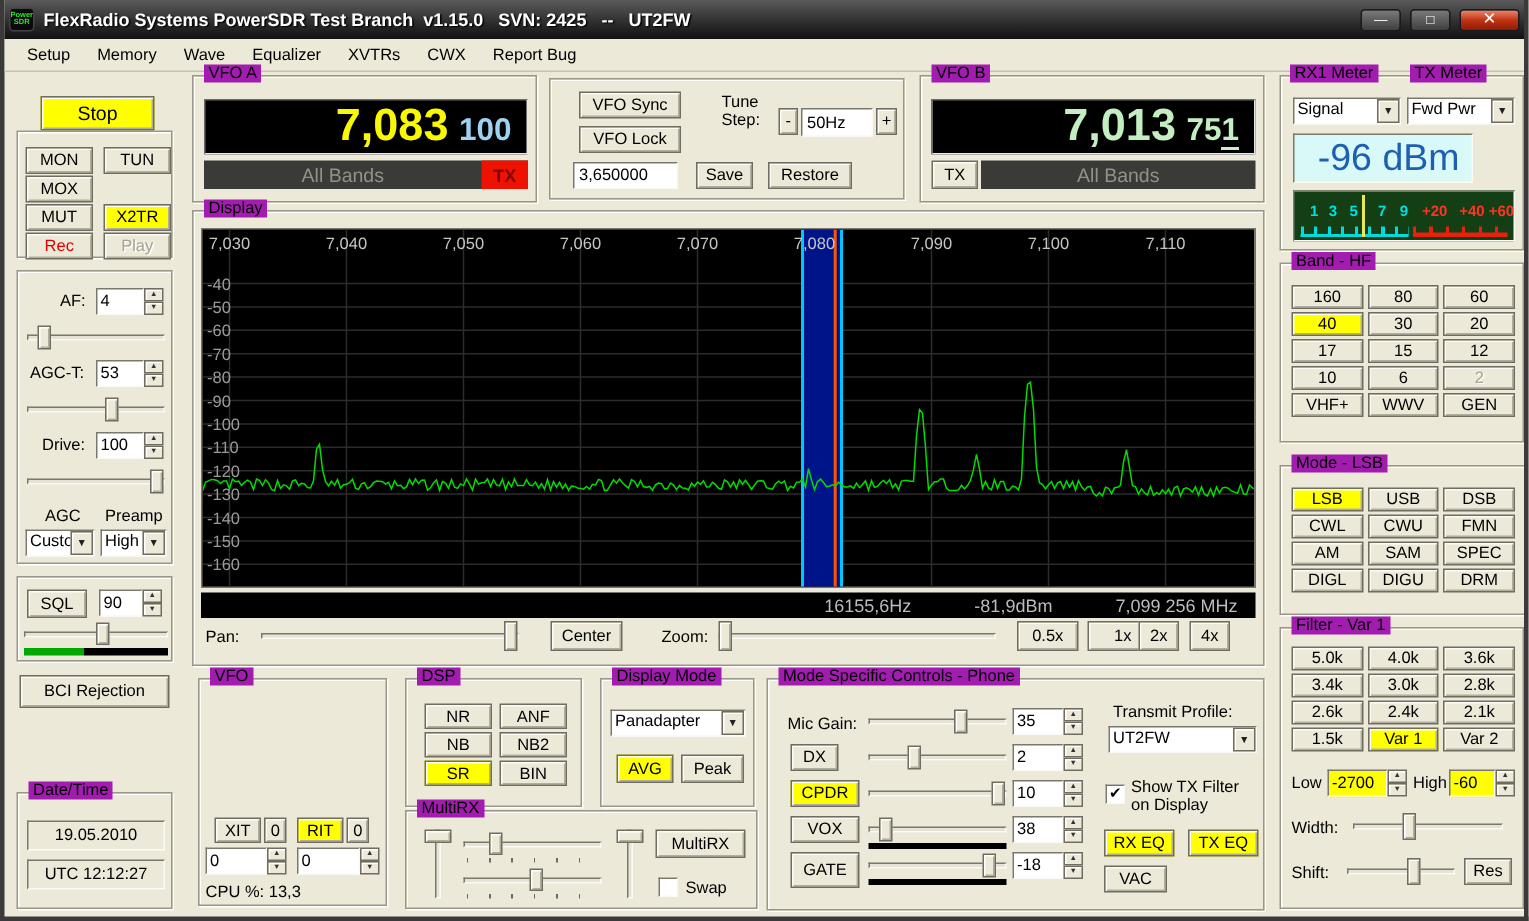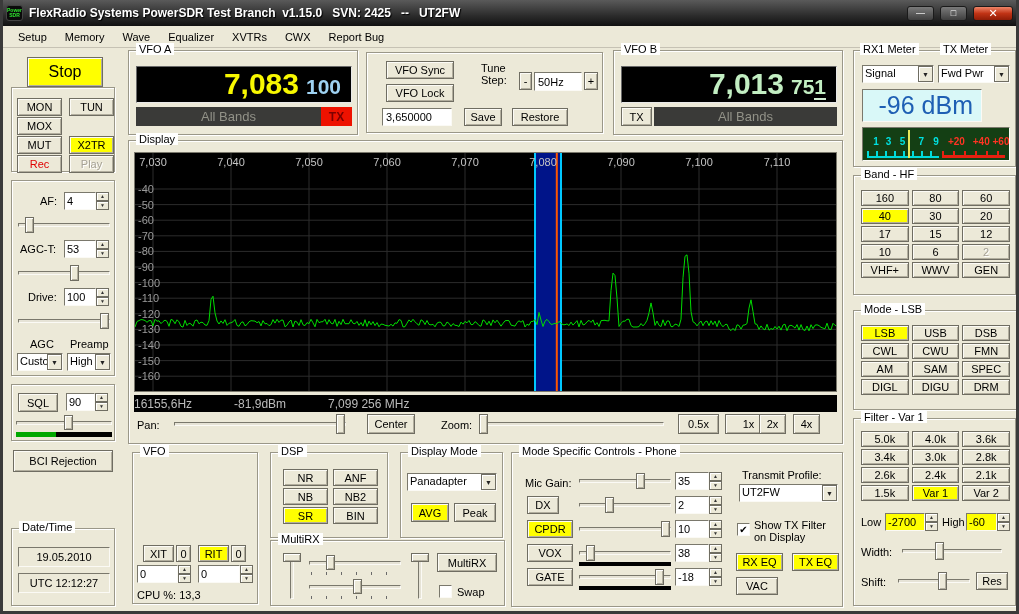--- a/index.html
+++ b/index.html
@@ -10,21 +10,21 @@
   .app-icon{width:17px;height:16px;background:#0a0a0a;border-radius:3px;border:1px solid #444;display:flex;flex-direction:column;align-items:center;justify-content:center;color:#2ee62e;font-size:5px;font-weight:bold;line-height:5px}
   .title-text{color:#fff;font-weight:bold;font-size:12px;white-space:pre;text-shadow:1px 1px 1px #000;flex:1}
   .winbtn{width:27px;height:15px;border:1px solid #1a1a1a;border-radius:3px;background:linear-gradient(#7a7a7a,#3f3f3f);color:#fff;display:flex;align-items:center;justify-content:center;font-size:9px;line-height:9px}
   .winbtn.close{width:40px;background:linear-gradient(#ef8568,#c03315 50%,#8f1c06);font-size:11px;font-weight:bold}
   
   .menubar{position:absolute;top:26px;left:0;right:0;height:22px;background:#ece9d8;border-bottom:1px solid #c6c2b4;display:flex;align-items:center;padding-left:6px}
   .menubar span{padding:3px 9px}
   .content{position:absolute;top:48px;left:0;right:0;bottom:0}
   
   .g{position:absolute;border:1px solid #9a9788;box-shadow:inset 1px 1px 0 #fff,1px 1px 0 #fff}
-  .lg{position:absolute;top:-8px;left:7px;background:#ffffff;padding:0 3px;white-space:nowrap}
+  .lg{position:absolute;top:-8px;left:7px;background:#a21caf;padding:0 3px;white-space:nowrap}
   
   .btn{position:absolute;display:flex;align-items:center;justify-content:center;background:#ece9d8;border:1px solid #6f6d62;box-shadow:inset 1px 1px 0 #fcfbf6,inset -1px -1px 0 #b2ae9e;white-space:nowrap}
   .on{background:#ffff00}
   .dis{color:#a6a296;text-shadow:1px 1px 0 #fff}
   .red{color:#e00000}
   .bgrid{position:absolute;display:grid;grid-template-columns:repeat(3,1fr);gap:2px 3px}
   .bgrid .btn,.vgrid .btn{position:static;height:16px}
   .vgrid{position:absolute;display:grid;grid-template-columns:48px 49px;gap:2px 5px}
   .vgrid .btn{height:17px}
   
@@ -51,21 +51,21 @@
   .lbl{position:absolute;white-space:nowrap}
   
   .freq{position:absolute;background:#000;border:1px solid;border-color:#6a6a6a #e8e8e8 #e8e8e8 #6a6a6a;display:flex;align-items:baseline;justify-content:flex-end;padding-right:10px;gap:7px}
   .freq .big{font-size:30px;font-weight:bold;line-height:34px}
   .freq .sm{font-size:21px;font-weight:bold}
   .bandbar{position:absolute;background:#3a3a38;display:flex;align-items:center}
   .bandbar .bt{flex:1;text-align:center;color:#929288;font-size:13px}
   .txa{width:31px;height:100%;background:#ee1200;color:#7d0000;font-weight:bold;display:flex;align-items:center;justify-content:center;font-size:12px}
   
   #spec-box{position:absolute;left:5px;top:11px;width:703px;height:240px;background:#000;border:1px solid #7a786c;overflow:hidden}
-  .statusbar{position:absolute;left:5px;top:254px;width:703px;height:17px;background:#000;color:#bcbcbc;display:flex;align-items:center;justify-content:flex-start;gap:42px;font-size:12px;padding-right:12px}
+  .statusbar{position:absolute;left:5px;top:254px;width:703px;height:17px;background:#000;color:#bcbcbc;display:flex;align-items:center;justify-content:flex-end;gap:42px;font-size:12px;padding-right:12px}
   
   .mread{position:absolute;background:#d9f8f8;border:1px solid;border-color:#7a786c #fbfaf5 #fbfaf5 #7a786c;color:#1e5fb4;font-size:25px;display:flex;align-items:center;justify-content:flex-end;padding-right:8px}
   .mscale{position:absolute;background:#143f14;border:1px solid;border-color:#7a786c #fbfaf5 #fbfaf5 #7a786c;overflow:hidden}
   .mnum{position:absolute;top:8px;transform:translateX(-50%);font-size:10px;font-weight:bold}
   .mnum.c{color:#00e0e0}.mnum.r{color:#ff3424}
   .needle{position:absolute;left:31%;top:2px;bottom:2px;width:2px;background:#e8e85a}
   .ctick{position:absolute;left:3%;width:49%;bottom:3px;height:6px;background:repeating-linear-gradient(90deg,#00dcdc 0 2px,transparent 2px 9px)}
   .cbarm{position:absolute;left:3%;width:49%;bottom:2px;height:2px;background:#00dcdc}
   .rtick{position:absolute;left:54%;width:43%;bottom:3px;height:6px;background:repeating-linear-gradient(90deg,#e82010 0 2px,transparent 2px 11px)}
   .rbarm{position:absolute;left:54%;width:43%;bottom:2px;height:3px;background:#e82010}
@@ -92,21 +92,21 @@
   <span>Memory</span>
   <span>Wave</span>
   <span>Equalizer</span>
   <span>XVTRs</span>
   <span>CWX</span>
   <span>Report Bug</span>
 </div>
 
 <div class="content">
 
-  <div class="btn on" style="left:24px;top:9px;width:76px;height:30px;font-size:16px">Stop</div>
+  <div class="btn on" style="left:24px;top:16px;width:76px;height:23px;font-size:13px">Stop</div>
 
   <div class="g" style="left:8px;top:39px;width:104px;height:85px">
     <div class="btn" style="left:5px;top:10px;width:45px;height:18px">MON</div>
     <div class="btn" style="left:57px;top:10px;width:45px;height:18px">TUN</div>
     <div class="btn" style="left:5px;top:29px;width:45px;height:18px">MOX</div>
     <div class="btn" style="left:5px;top:48px;width:45px;height:18px">MUT</div>
     <div class="btn on" style="left:57px;top:48px;width:45px;height:18px">X2TR</div>
     <div class="btn red" style="left:5px;top:67px;width:45px;height:18px">Rec</div>
     <div class="btn dis" style="left:57px;top:67px;width:45px;height:18px">Play</div>
   </div>
@@ -411,21 +411,21 @@
         <span class="th" style="left:8%"></span>
       </div>
     <div class="vbar" style="left:67px;top:109px;width:92px"></div>
     <div class="spin" style="left:163px;top:91px;width:47px;height:18px">
       <span class="sf">38</span>
       <span class="ud">
           <span>▲</span>
           <span>▼</span>
         </span>
     </div>
-    <div class="btn" style="left:15px;top:115px;width:46px;height:18px">GATE</div>
+    <div class="btn" style="left:15px;top:115px;width:46px;height:24px">GATE</div>
     <div class="sld" style="left:67px;top:116px;width:92px;height:16px">
         <span class="tr"></span>
         <span class="th" style="left:83%"></span>
       </div>
     <div class="vbar" style="left:67px;top:133px;width:92px"></div>
     <div class="spin" style="left:163px;top:115px;width:47px;height:18px">
       <span class="sf">-18</span>
       <span class="ud">
           <span>▲</span>
           <span>▼</span>

